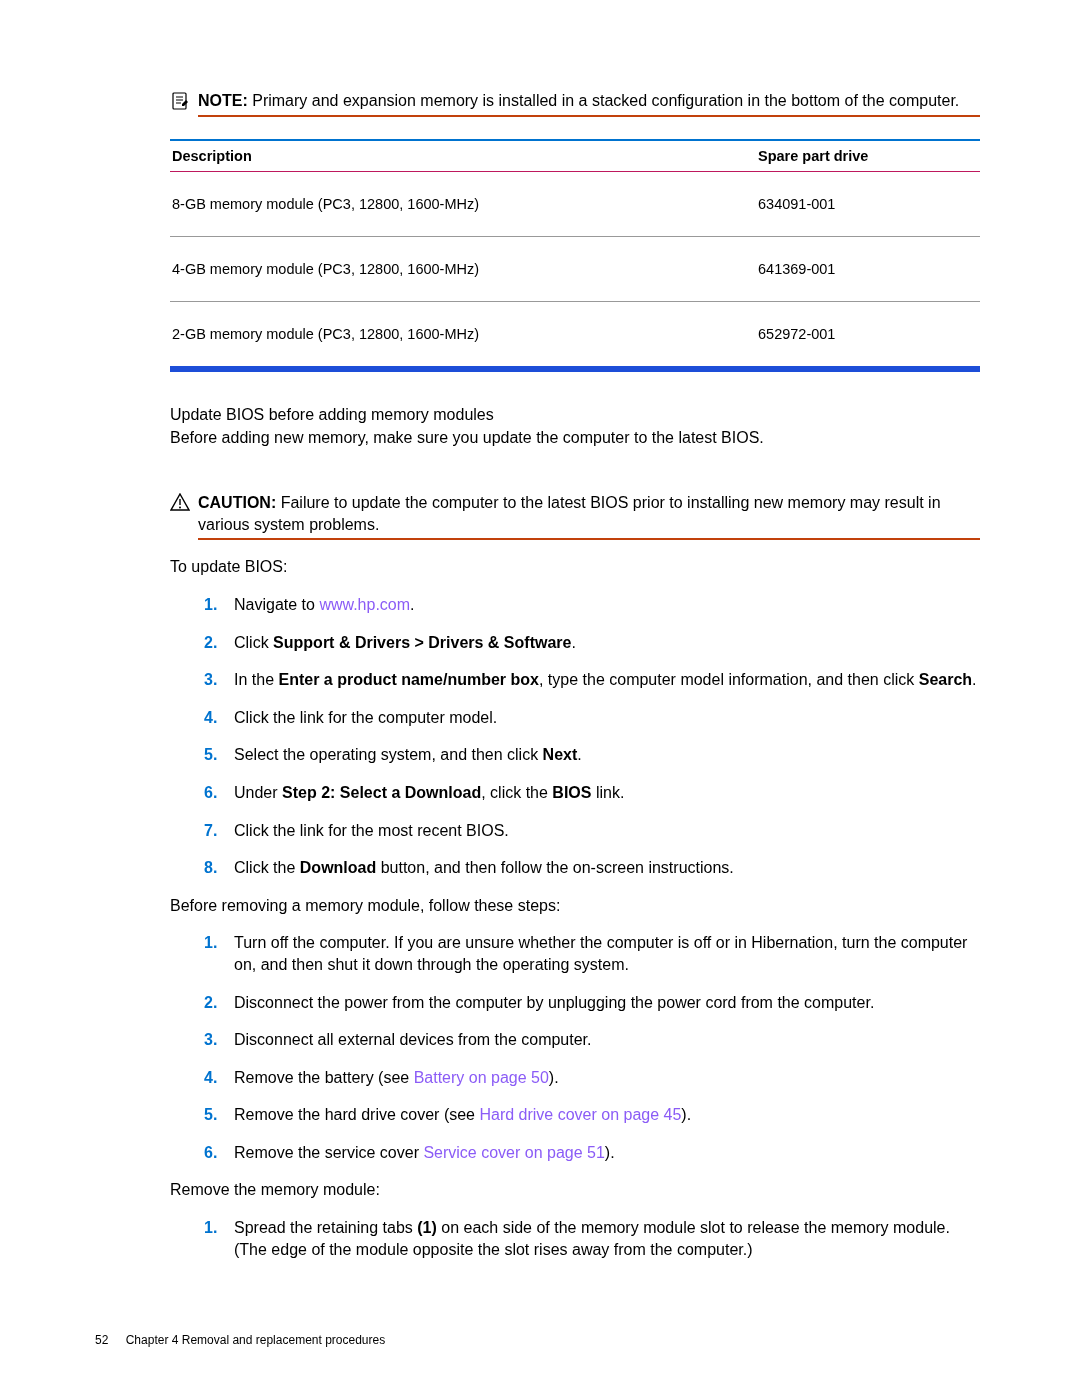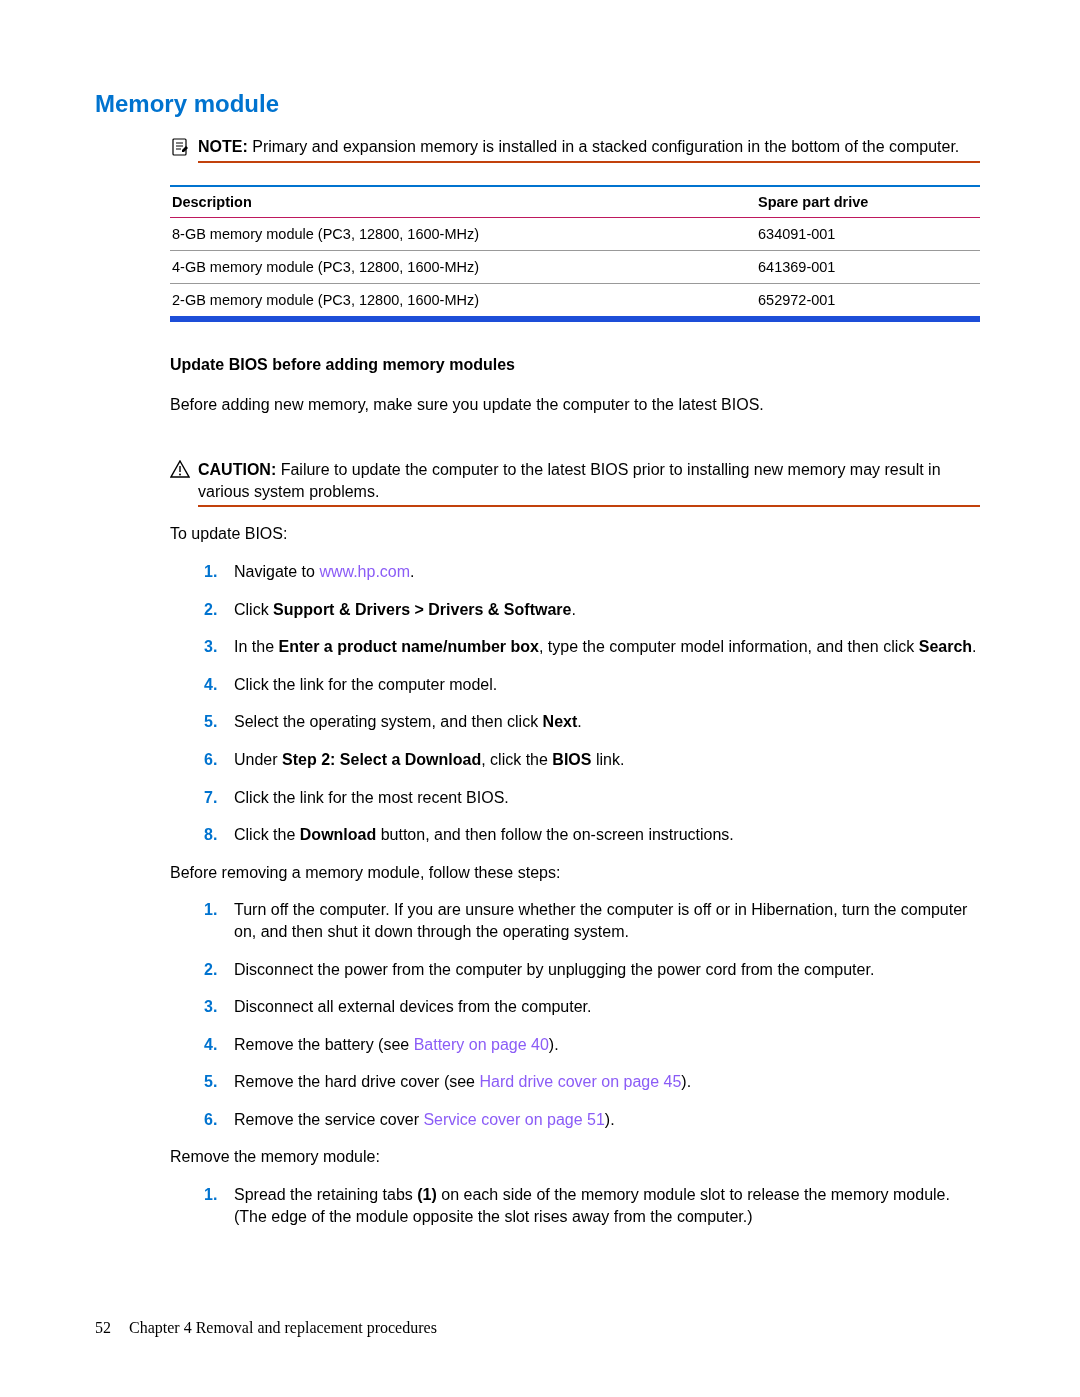--- a/index.html
+++ b/index.html
@@ -53,30 +53,30 @@
     font-size: 14.5px;
   }
   .parts-table thead { border-top: 2px solid #0073cf; }
   .parts-table th {
     text-align: left;
     font-weight: bold;
     padding: 7px 2px;
     border-bottom: 1px solid #be185d;
   }
   .parts-table td {
-    padding: 8px 2px;
+    padding: 24px 2px;
     border-bottom: 1px solid #999;
   }
   .parts-table tbody tr:last-child td {
     border-bottom: 6px solid #1d4ed8;
   }
 
   .sub-heading {
-    font-weight: bold;
-    margin-bottom: 20px;
+    font-weight: normal;
+    margin-bottom: 3px;
   }
   .para { margin: 0 0 16px 0; line-height: 1.35; }
 
   .caution-block {
     display: flex;
     align-items: flex-start;
     margin-bottom: 16px;
     margin-top: 44px;
   }
   .caution-icon {
@@ -106,33 +106,31 @@
     position: absolute;
     left: 0;
     font-weight: bold;
     color: #0073cf;
   }
   .li-bold { font-weight: bold; }
   a.link { color: #8b5cf6; }
 
   .footer {
     position: absolute;
-    bottom: 60px;
+    bottom: 50px;
     left: 95px;
-    font-size: 16px;
-    font-family: Liberation Serif, serif;
+    font-size: 12px;
   }
   .footer-page { margin-right: 14px; }
 </style>
 </head>
 <body>
 
 <div class="page">
 
-  <div class="section-title">Memory module</div>
 
   <div class="indent">
 
     <div class="note-block">
       <span class="note-icon">
         <svg width="20" height="20" viewBox="0 0 20 20">
           <rect x="3" y="2" width="13" height="16" rx="1" fill="none" stroke="#000" stroke-width="1.2"></rect>
           <line x1="6" y1="6" x2="13" y2="6" stroke="#000" stroke-width="1"></line>
           <line x1="6" y1="9" x2="13" y2="9" stroke="#000" stroke-width="1"></line>
           <line x1="6" y1="12" x2="11" y2="12" stroke="#000" stroke-width="1"></line>
@@ -210,21 +208,21 @@
       </li>
     </ol>
 
     <p class="para">Before removing a memory module, follow these steps:</p>
 
     <ol class="proc">
       <li>Turn off the computer. If you are unsure whether the computer is off or in Hibernation, turn the computer on, and then shut it down through the operating system.</li>
       <li>Disconnect the power from the computer by unplugging the power cord from the computer.</li>
       <li>Disconnect all external devices from the computer.</li>
       <li>
-        <span>Remove the battery (see </span><a class="link">Battery on page 40</a><span>).</span>
+        <span>Remove the battery (see </span><a class="link">Battery on page 50</a><span>).</span>
       </li>
       <li>
         <span>Remove the hard drive cover (see </span><a class="link">Hard drive cover on page 45</a><span>).</span>
       </li>
       <li>
         <span>Remove the service cover </span><a class="link">Service cover on page 51</a><span>).</span>
       </li>
     </ol>
 
     <p class="para">Remove the memory module:</p>

